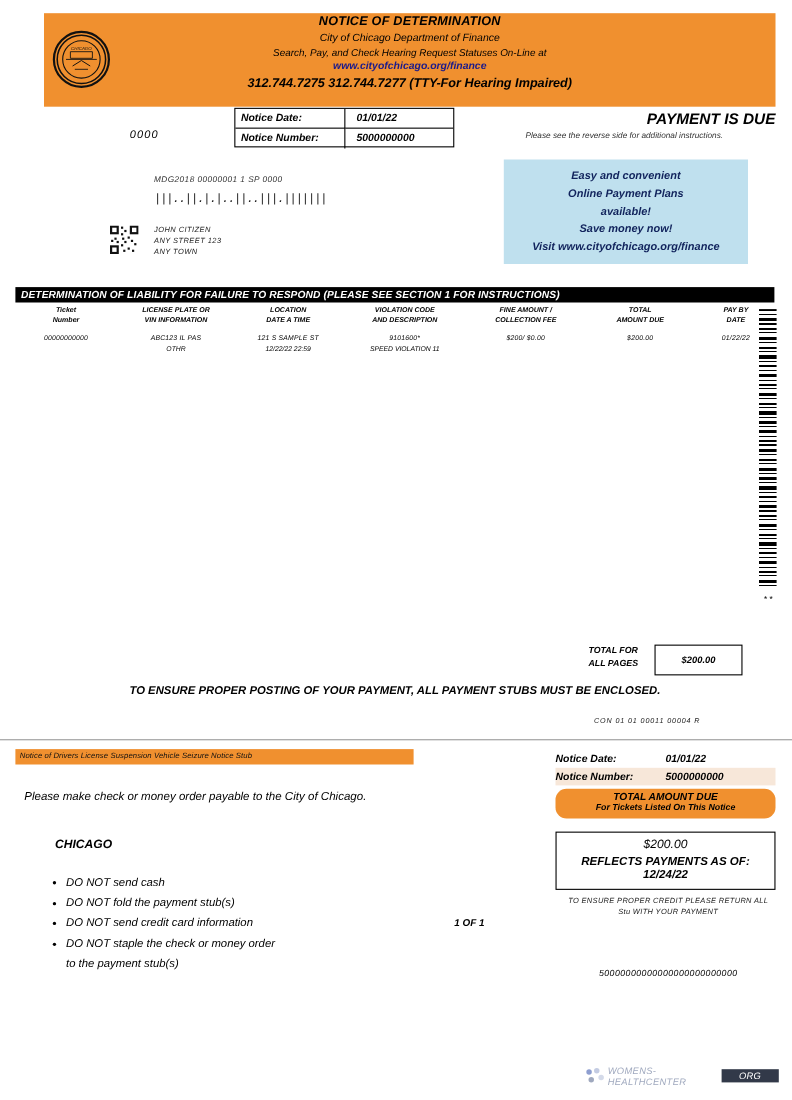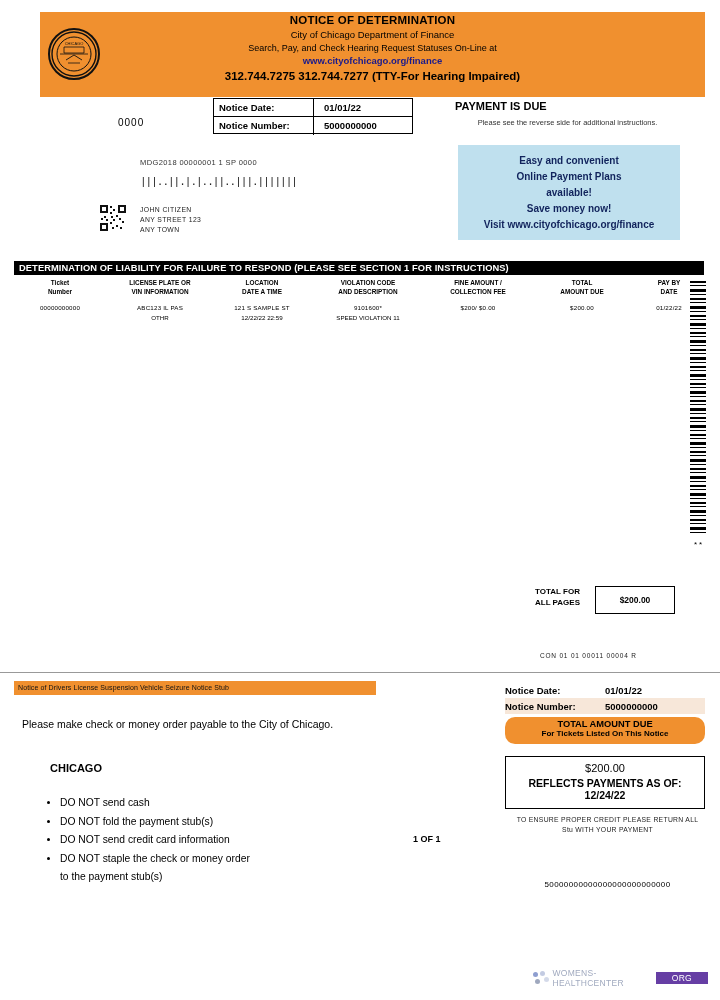--- a/index.html
+++ b/index.html
@@ -2,21 +2,21 @@
 <html><head>
 <meta charset="utf-8">
 <style>
   * { box-sizing: border-box; }
   html, body { margin:0; padding:0; }
   body {
     width:720px; height:1000px; background:#ffffff;
     font-family:"Liberation Sans", sans-serif;
     color:#000; position:relative; overflow:hidden;
   }
-  .page { position:relative; width:720px; height:896px; }
+  .page { position:relative; width:720px; height:896px;font-style:italic; }
 
   
   .hdr-band {
     position:absolute; left:40px; top:12px; width:665px; height:85px;
     background:#f0902f;
   }
   .seal {
     position:absolute; left:48px; top:28px; width:52px; height:52px;
     border-radius:50%; background:#f0902f;
     border:2px solid #111;
@@ -39,22 +39,22 @@
   }
   .ndbox .row { display:flex; height:18px; align-items:center; }
   .ndbox .lbl {
     width:100px; font-size:9.5px; font-weight:bold; padding-left:5px;
     border-right:1.5px solid #000; height:18px; line-height:17px;
   }
   .ndbox .row:first-child .lbl, .ndbox .row:first-child .val { border-bottom:1.5px solid #000; }
   .ndbox .val { font-size:9.5px; font-weight:bold; padding-left:10px; height:18px; line-height:17px; flex:1; }
 
   .payment-due {
-    position:absolute; left:455px; top:100px; width:250px; text-align:left;
-    font-size:11px; font-weight:bold;
+    position:absolute; left:455px; top:100px; width:250px; text-align:right;
+    font-size:14px; font-weight:bold;
   }
   .payment-note {
     position:absolute; left:425px; top:118px; width:285px; text-align:center;
     font-size:7.5px; color:#333;
   }
 
   .zero-code { position:absolute; left:118px; top:117px; font-size:10px; letter-spacing:1px; }
 
   
   .mail-code { position:absolute; left:140px; top:158px; font-size:7.5px; letter-spacing:.4px; color:#333; }
@@ -158,21 +158,21 @@
   }
 
   
   .wm {
     position:absolute; left:533px; top:968px; width:175px; height:20px;
     display:flex; align-items:center; gap:4px; opacity:.85;
   }
   .wm .dots { width:18px; height:14px; position:relative; }
   .wm .dots i { position:absolute; width:5px; height:5px; border-radius:50%; display:block; }
   .wm .t1 { font-size:8.5px; color:#8f9ab3; letter-spacing:.3px; }
-  .wm .t2 { font-size:8.5px; color:#fff; background:#4c1d95; padding:1px 16px; letter-spacing:.3px; }
+  .wm .t2 { font-size:8.5px; color:#fff; background:#0f172a; padding:1px 16px; letter-spacing:.3px; }
 </style>
 </head>
 <body>
 
 <div class="page">
 
   <div class="hdr-band"></div>
 
   <div class="seal">
     <svg width="48" height="48" viewBox="0 0 48 48">
@@ -290,20 +290,21 @@
 
   <div class="vbar"></div>
   <div class="vbar-star">**</div>
 
   <div class="tfa-lbl">
     <span>TOTAL FOR</span><br>
     <span>ALL PAGES</span>
   </div>
   <div class="tfa-box">$200.00</div>
 
+  <div class="ensure">TO ENSURE PROPER POSTING OF YOUR PAYMENT, ALL PAYMENT STUBS MUST BE ENCLOSED.</div>
   <div class="con-code">CON  01  01  00011  00004   R</div>
 
   <div class="perf"></div>
 
   <div class="stub-tab">Notice of Drivers License  Suspension   Vehicle   Seizure   Notice Stub</div>
   <div class="stub-payable">Please make check or money order payable to the City of Chicago.</div>
   <div class="please-lbl">CHICAGO</div>
 
   <div class="bullets">
     <ul>

